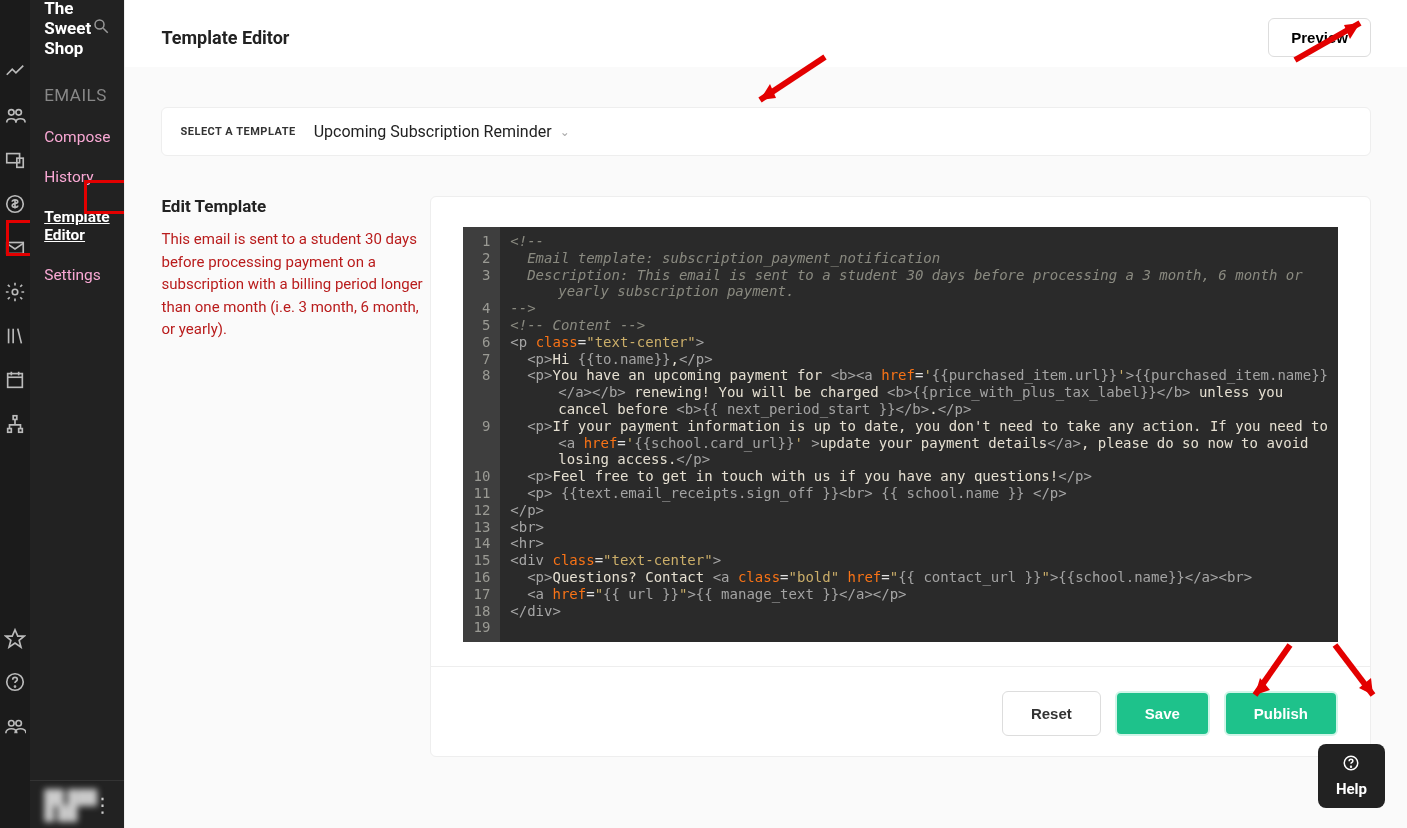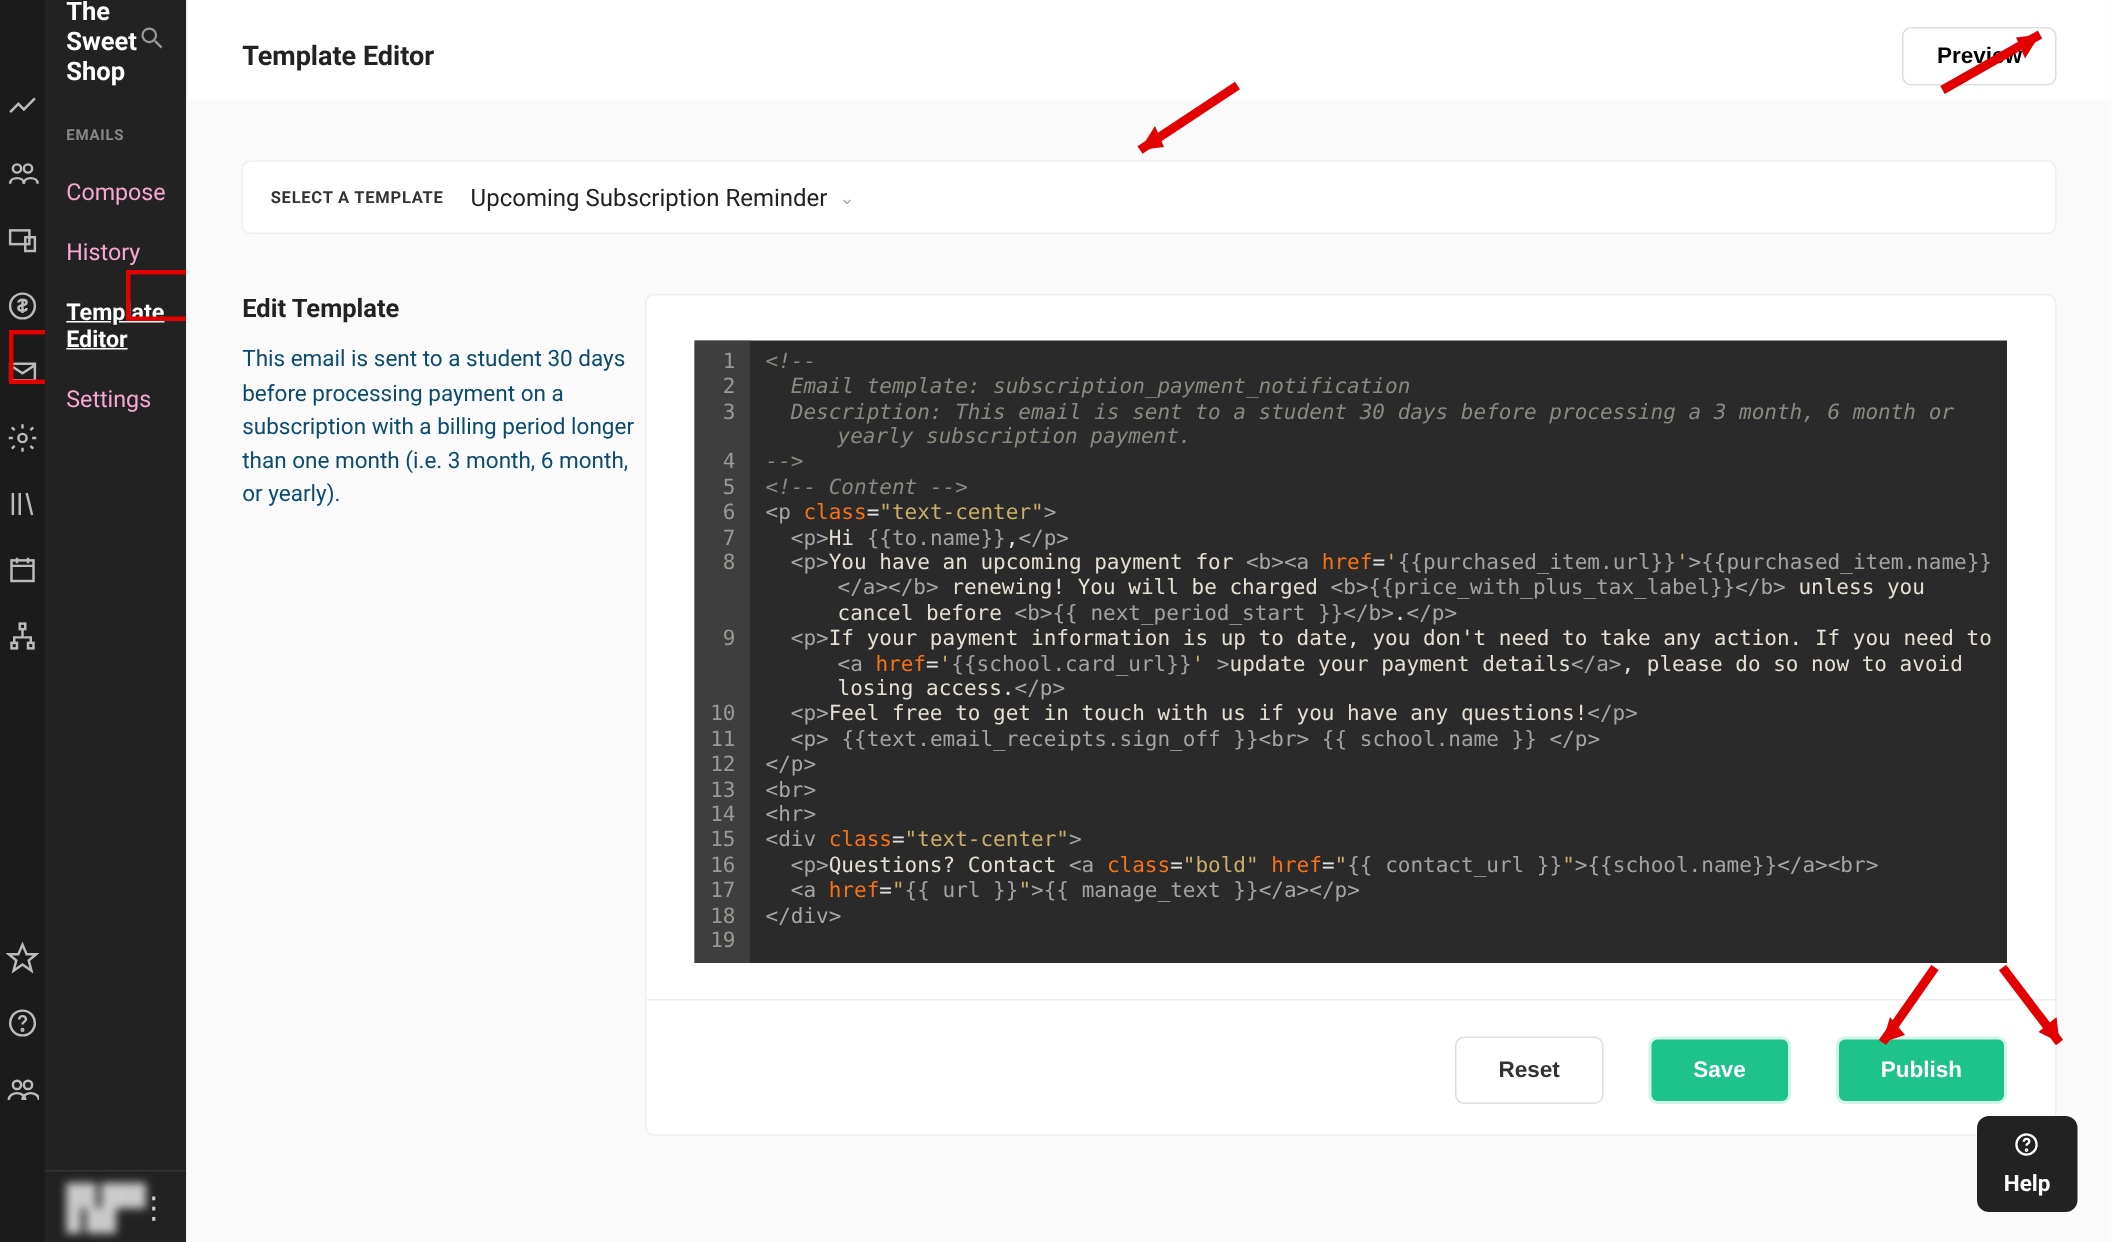--- a/index.html
+++ b/index.html
@@ -10,21 +10,21 @@
 .rail { width: 54px; background: #1b1b1b; display: flex; flex-direction: column; align-items: center; padding-top: 60px; gap: 20px; position: relative; }
 .rail .rail-icon { width: 24px; height: 24px; display:flex; align-items:center; justify-content:center; color:#bbb; cursor:pointer; }
 .rail .rail-icon svg { width:22px; height:22px; stroke:#bbb; fill:none; stroke-width:1.8; }
 .rail .bottom-group { position:absolute; bottom:90px; display:flex; flex-direction:column; gap:20px; align-items:center; }
 .rail .highlight-box { position:absolute; top:220px; left:6px; width:40px; height:36px; border:3px solid #e30000; }
 
 
 .sidebar { width: 168px; background: #222; color:#e6e6e6; display:flex; flex-direction:column; position:relative; }
 .sidebar-header { height:55px; display:flex; align-items:center; padding:0 14px; font-weight:700; font-size:17px; color:#fff; justify-content:center; }
 .sidebar-header .search { color:#999; }
-.sidebar-section-label { font-size:10px; letter-spacing:0.5px; color:#888; padding:30px 14px 12px; font-weight:700; }
+.sidebar-section-label { font-size:17px; letter-spacing:0.5px; color:#888; padding:30px 14px 12px; font-weight:400; }
 .sidebar-item { padding:11px 14px; font-size:15.5px; color:#f9a8d4; cursor:pointer; }
 .sidebar-item.active { color:#fff; font-weight:700; text-decoration:underline; }
 .sidebar .highlight-box { position:absolute; top:180px; left:54px; width:142px; height:34px; border:3px solid #e30000; }
 
 .sidebar-footer { margin-top:auto; height:48px; border-top:1px solid #333; display:flex; align-items:center; padding:0 14px; justify-content:space-between; position:relative; }
 .sidebar-footer .blur { filter:blur(3px); color:#ccc; font-size:14px; font-weight:700; }
 .sidebar-footer .dots { color:#ccc; font-size:20px; position:absolute; right:12px;}
 
 
 .main { flex:1; background:#fff; display:flex; flex-direction:column; border-left:1px solid #eee; position:relative; }
@@ -34,38 +34,38 @@
 
 .content { padding:10px 36px 30px; background:#fafafa; flex:1; overflow:auto; }
 .template-select-bar { background:#fff; border:1px solid #eee; border-radius:6px; padding:14px 18px; display:flex; align-items:center; gap:18px; margin-top:30px; }
 .template-select-bar .label { font-size:11px; font-weight:700; letter-spacing:0.5px; color:#333; }
 .template-select-bar .value { font-size:16px; color:#222; display:flex; align-items:center; gap:8px; cursor:pointer; }
 .template-select-bar .chev { color:#aaa; font-size:12px; }
 
 .editor-row { display:flex; gap:4px; margin-top:40px; align-items:flex-start; }
 .editor-info { width: 265px; }
 .editor-info h3 { font-size:17px; font-weight:700; color:#222; margin-bottom:12px; }
-.editor-info p { font-size:15px; color:#0c4a6e; line-height:1.5; }
+.editor-info p { font-size:15px; color:#b91c1c; line-height:1.5; }
 
 .editor-card { flex:1; background:#fff; border:1px solid #eee; border-radius:6px; padding:20px 0 20px; }
 .code-editor { margin:10px 32px; background:#2a2a2a; font-family: ui-monospace, Menlo, Consolas, monospace; font-size:14px; line-height:1.2; display:flex; overflow:auto; }
 .gutter { background:#3e3e3e; color:#9a9a94; text-align:right; padding:6px 6px; user-select:none; }
 .gutter div { padding:0 4px; }
 .code { padding:6px 10px; flex:1; white-space:pre; color:#e0e0e0; }
 .code .cm { color:#8a8a80; font-style:italic; }
 .code .tag { color:#a6a6a6; }
 .code .attr { color:#f97316; }
 .code .str { color:#cbae69; }
 .code .var { color:#a3a3a3; }
 .code .txt { color:#e6e0d2; }
 .code-line { display:block; min-height:16px; }
 .wrap { padding-left:48px; display:block; }
 
 .action-row { display:flex; justify-content:flex-end; gap:14px; padding:24px 32px 0; border-top:1px solid #eee; margin-top:24px; }
-.btn { padding:12px 28px; border-radius:6px; font-size:15px; font-weight:700; cursor:pointer; border:1px solid transparent;margin-left:16px; }
+.btn { padding:12px 28px; border-radius:6px; font-size:15px; font-weight:700; cursor:pointer; border:1px solid transparent; }
 .btn-reset { background:#fff; border-color:#ddd; color:#333; }
 .btn-save, .btn-publish { background:#1ec28b; color:#fff; border:2px solid #d0f5e8; }
 
 
 .arrow { position:absolute; pointer-events:none; }
 .arrow svg { overflow:visible; }
 .arrow line { stroke:#e30000; stroke-width:6; }
 .arrow polygon { fill:#e30000; }
 
 

